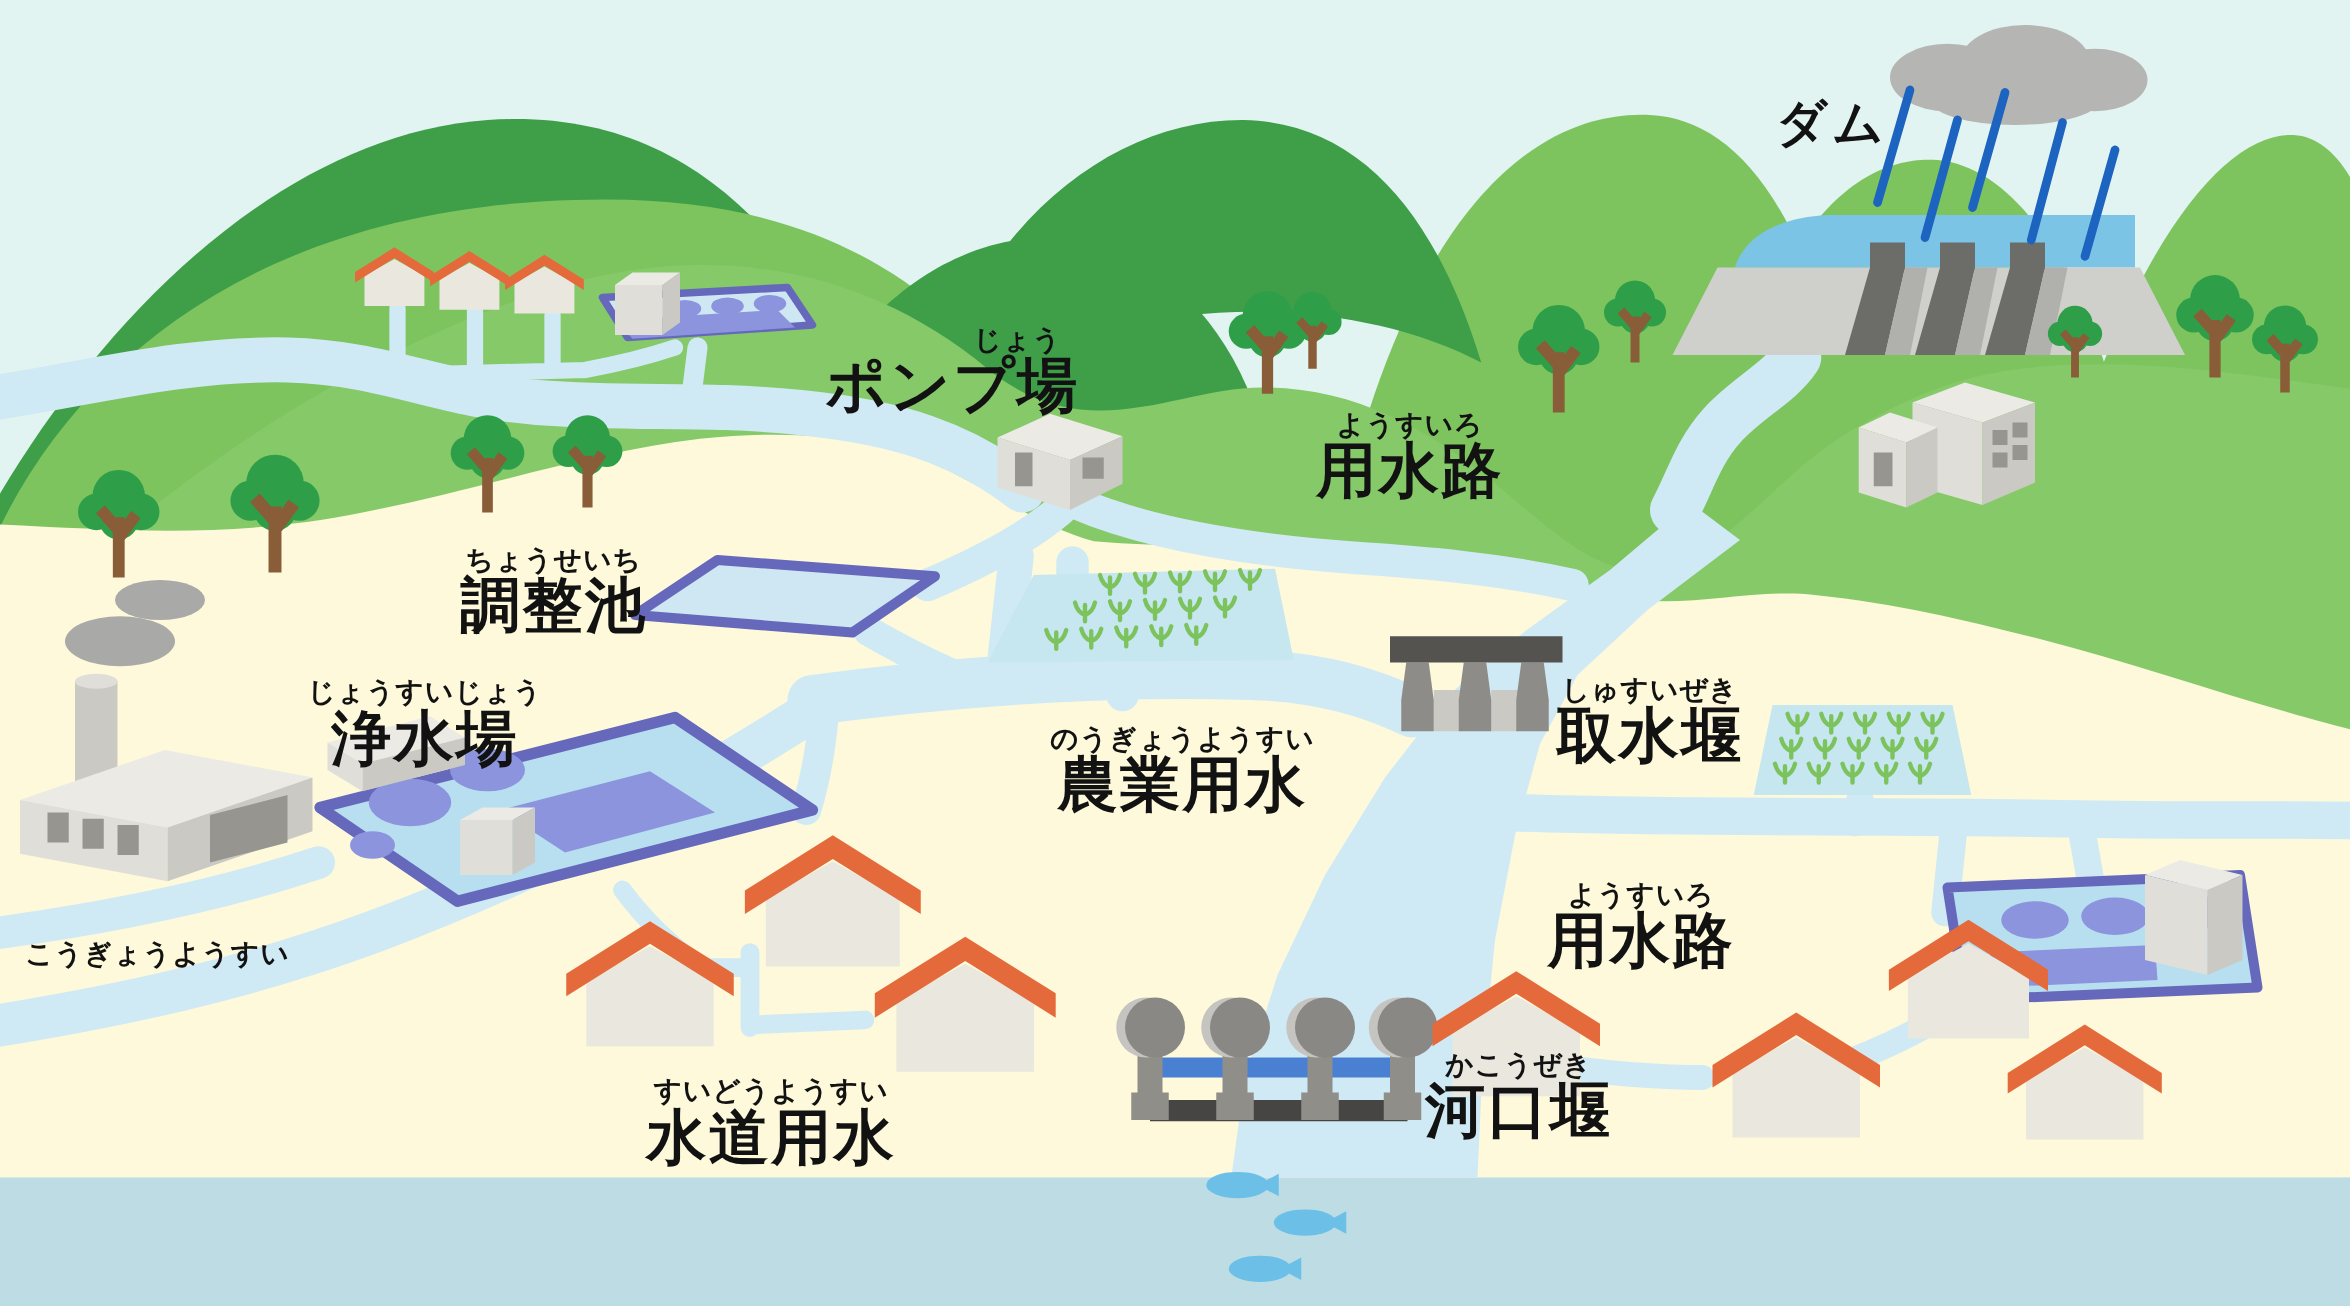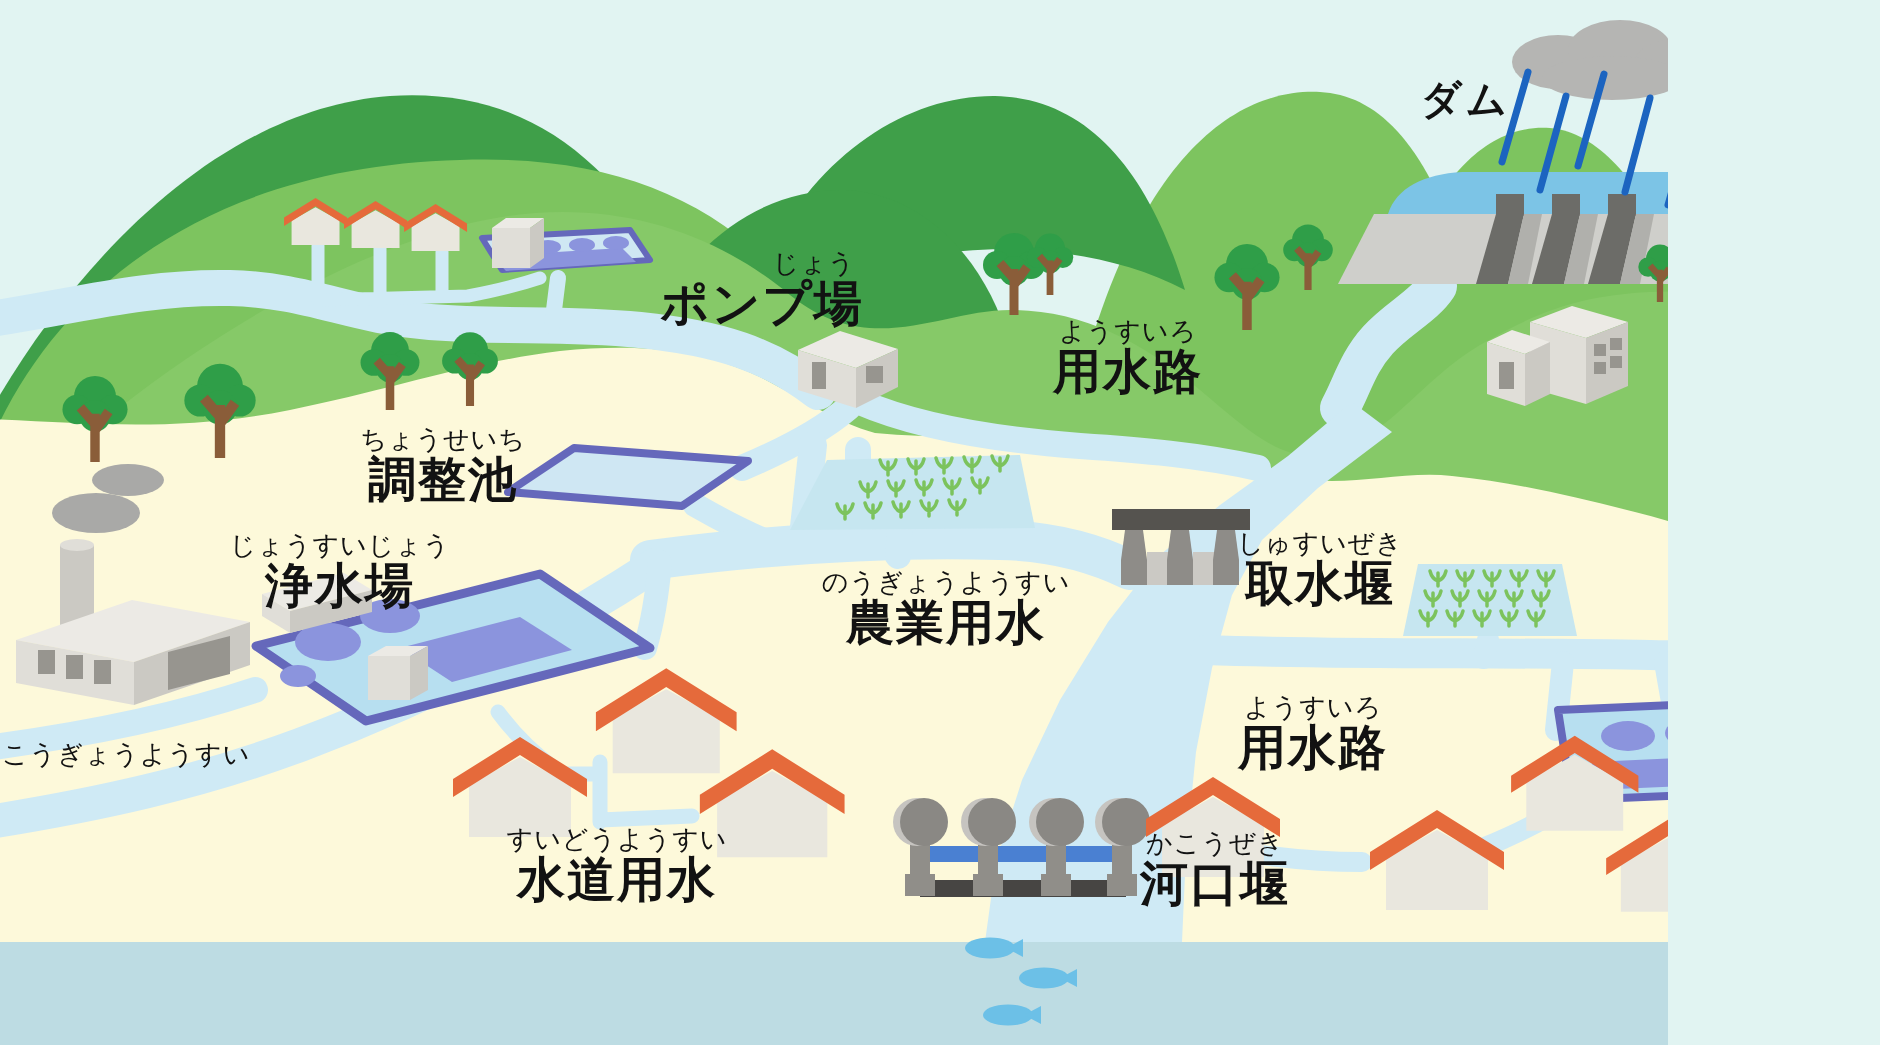--- a/index.html
+++ b/index.html
@@ -1,21 +1,21 @@
 <!DOCTYPE html>
 <html><head>
 <meta charset="utf-8">
 <style>
   html,body{margin:0;padding:0;background:#e1f4f2;}
-  #stage{position:relative;width:1668px;height:1045px;overflow:hidden;
+  #stage{position:relative;width:1880px;height:1045px;overflow:hidden;
          font-family:"DejaVu Sans",sans-serif;}
   #scene{position:absolute;left:0;top:0;width:1880px;height:1045px;display:block;}
   .map-label{position:absolute;transform:translateX(-50%);text-align:center;
              color:#121212;white-space:nowrap;line-height:1.06;}
-  .furigana{display:block;font-size:26px;font-weight:400;letter-spacing:1px;}
+  .furigana{display:block;font-size:22px;font-weight:700;letter-spacing:1px;margin-top:11px;}
   .kanji{display:block;font-size:48px;font-weight:800;letter-spacing:2px;}
   .kanji-only{display:block;font-size:40px;font-weight:800;letter-spacing:4px;}
   .shift-r{transform:translateX(52px);}
   
   .sky{fill:#e1f4f2}.hill-dark{fill:#3f9f49}.hill-light{fill:#7dc45f}
   .blanket{fill:#86c968}.cream{fill:#fdf9da}.sea{fill:#bddce3}
   .water{fill:#cfeaf5}.water-s{stroke:#cfeaf5;fill:none;stroke-linecap:round}
   .paddy{fill:#c6e6f0}
   .pool-border{stroke:#6568bb;stroke-linejoin:round}
   .pool-fill{fill:#b7dff0}.pool-fill2{fill:#cfe7f3}.pool-inner{fill:#8b94dd}
@@ -326,21 +326,21 @@
   <span class="furigana">しゅすいぜき</span>
   <span class="kanji">取水堰</span>
 </div>
 <div class="map-label" style="left:946px;top:569px">
   <span class="furigana">のうぎょうようすい</span>
   <span class="kanji">農業用水</span>
 </div>
 <div class="map-label" style="left:126px;top:741px">
   <span class="furigana">こうぎょうようすい</span>
 </div>
-<div class="map-label" style="left:617px;top:826px">
+<div class="map-label" style="left:617px;top:851px">
   <span class="furigana">すいどうようすい</span>
   <span class="kanji">水道用水</span>
 </div>
 <div class="map-label" style="left:1215px;top:830px">
   <span class="furigana">かこうぜき</span>
   <span class="kanji">河口堰</span>
 </div>
 <div class="map-label" style="left:1313px;top:694px">
   <span class="furigana">ようすいろ</span>
   <span class="kanji">用水路</span>

